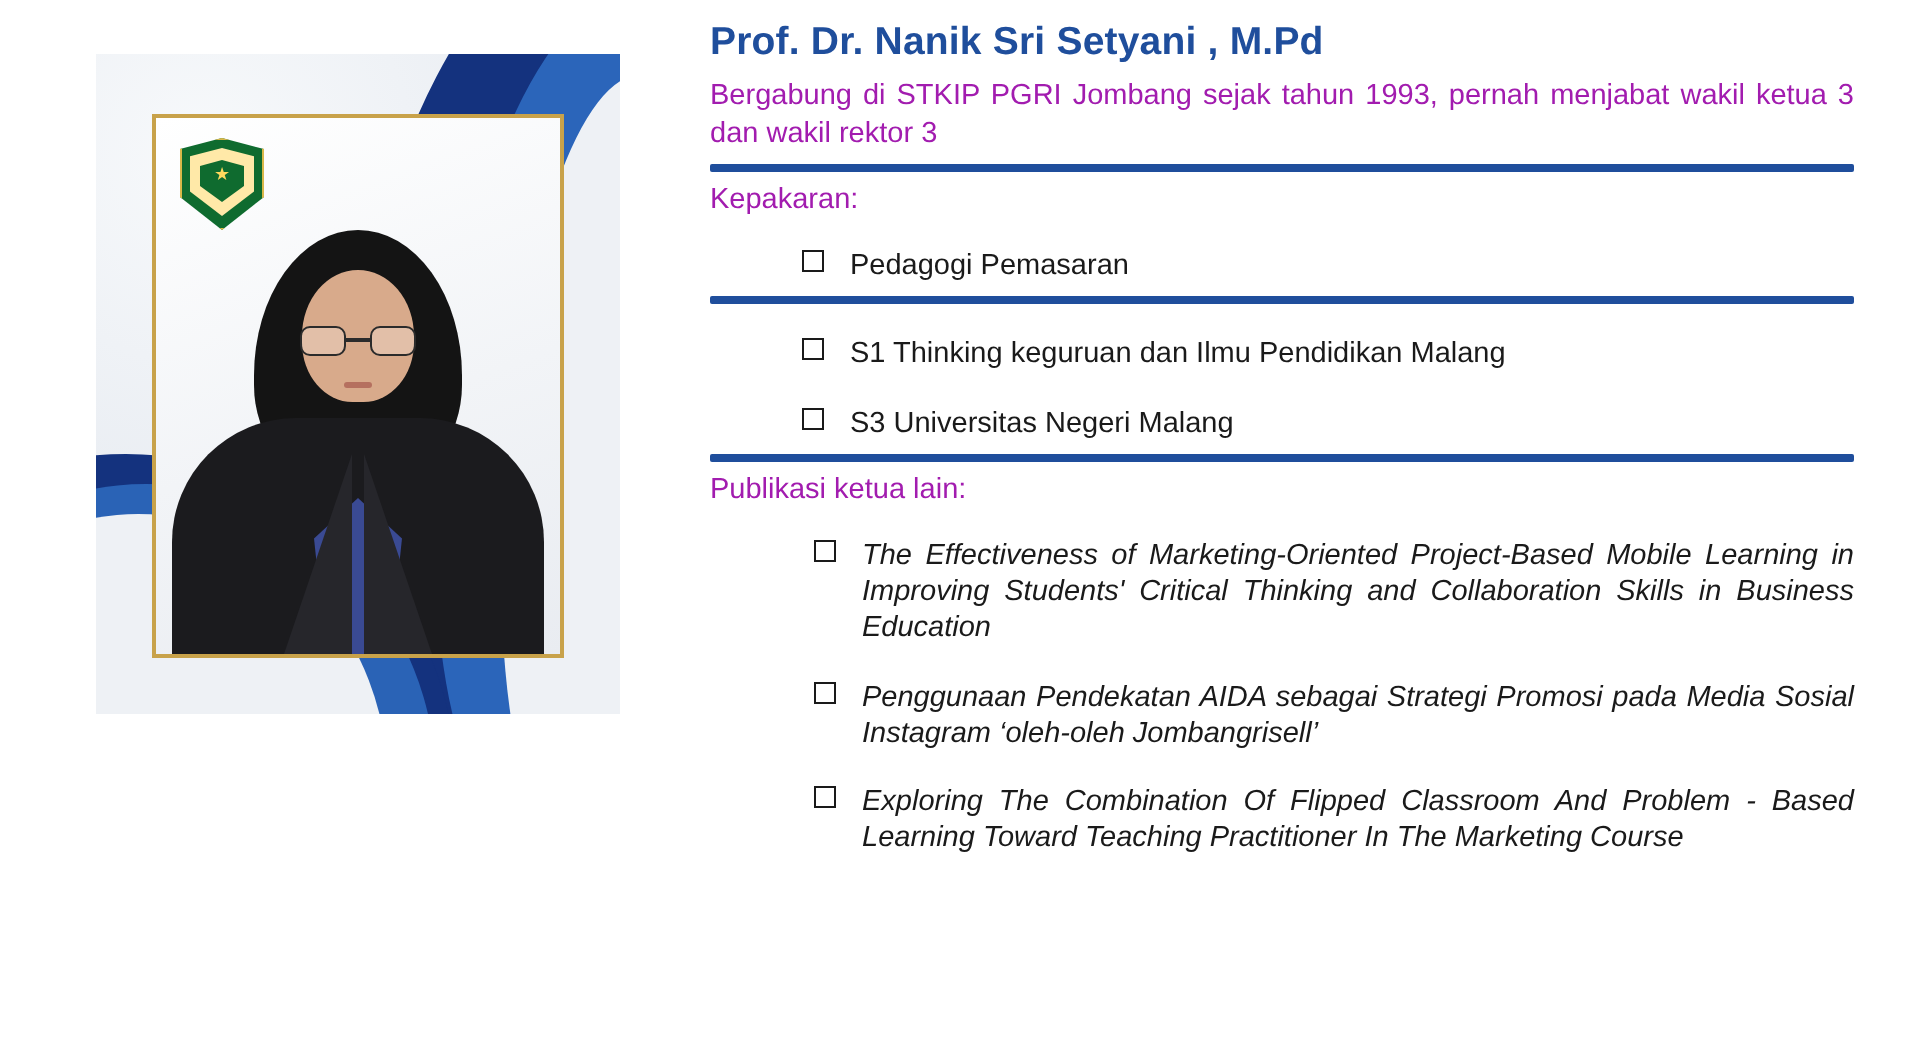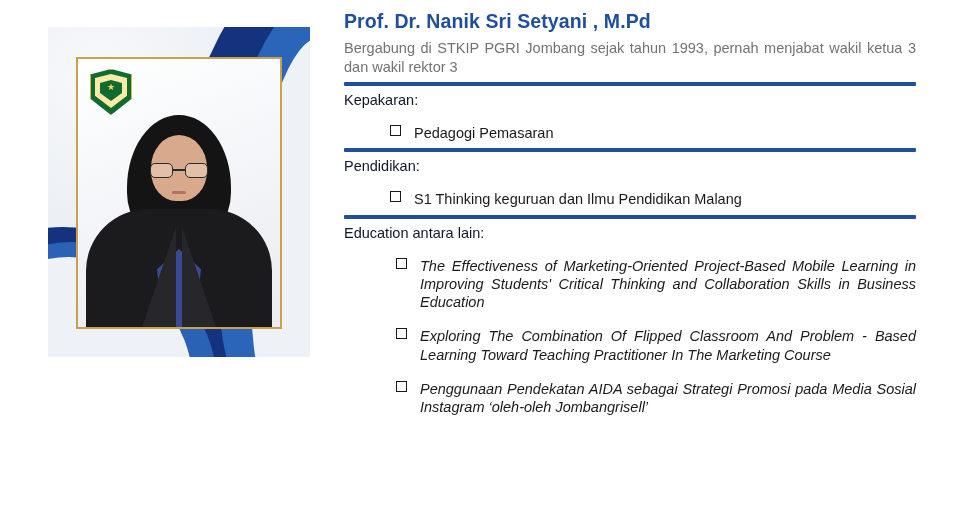--- a/index.html
+++ b/index.html
@@ -186,47 +186,47 @@
     position: absolute; left: 50%; bottom: 0;
     transform: translateX(-50%);
     width: 44px; height: 78px;
     background: #3a4a93;
     clip-path: polygon(50% 0, 100% 26%, 86% 100%, 14% 100%, 0 26%);
   }
 
   
   .content {
     position: absolute;
-    left: 344px; top: 10px;
+    left: 355px; top: 10px;
     width: 572px;
   }
   .title {
     color: #1f4e9c;
     font-size: 19.5px;
     font-weight: bold;
     letter-spacing: .1px;
     margin: 0 0 6px 0;
     font-family: "Liberation Sans", sans-serif;
   }
   .subtitle {
     font-size: 14.5px;
-    color: #737373;
+    color: #a21caf;
     line-height: 1.28;
     margin: 0 0 6px 0;
     text-align: justify;
   }
   .rule {
     height: 4px;
     background: #1f4e9c;
     margin: 6px 0 6px 0;
     border-radius: 1px;
   }
   .section-head {
     font-size: 14.5px;
-    color: #0f172a;
+    color: #a21caf;
     margin: 0 0 2px 0;
   }
   ul.items {
     list-style: none;
     margin: 0;
     padding: 0 0 0 46px;
   }
   ul.items.indent-far { padding-left: 52px; }
   ul.items li {
     position: relative;
@@ -302,43 +302,46 @@
         <li>
           <span class="bullet"></span>
           <span class="txt">Pedagogi Pemasaran</span>
         </li>
       </ul>
     </div>
 
     <div class="rule"></div>
 
     <div class="section">
-      <div class="section-head">Pendidikan:</div>
       <ul class="items">
         <li>
           <span class="bullet"></span>
           <span class="txt">S1 Thinking keguruan dan Ilmu Pendidikan Malang</span>
+        </li>
+        <li>
+          <span class="bullet"></span>
+          <span class="txt">S3 Universitas Negeri Malang</span>
         </li>
       </ul>
     </div>
 
     <div class="rule"></div>
 
     <div class="section">
-      <div class="section-head">Education antara lain:</div>
+      <div class="section-head">Publikasi ketua lain:</div>
       <ul class="items pub indent-far">
         <li>
           <span class="bullet"></span>
           <span class="txt">The Effectiveness of Marketing-Oriented Project-Based Mobile Learning in Improving Students' Critical Thinking and Collaboration Skills in Business Education</span>
         </li>
         <li>
           <span class="bullet"></span>
+          <span class="txt">Penggunaan Pendekatan AIDA sebagai Strategi Promosi pada Media Sosial Instagram ‘oleh-oleh Jombangrisell’</span>
+        </li>
+        <li>
+          <span class="bullet"></span>
           <span class="txt">Exploring The Combination Of Flipped Classroom And Problem - Based Learning Toward Teaching Practitioner In The Marketing Course</span>
-        </li>
-        <li>
-          <span class="bullet"></span>
-          <span class="txt">Penggunaan Pendekatan AIDA sebagai Strategi Promosi pada Media Sosial Instagram ‘oleh-oleh Jombangrisell’</span>
         </li>
       </ul>
     </div>
 
   </div>
 </div>
 
 </body></html>

